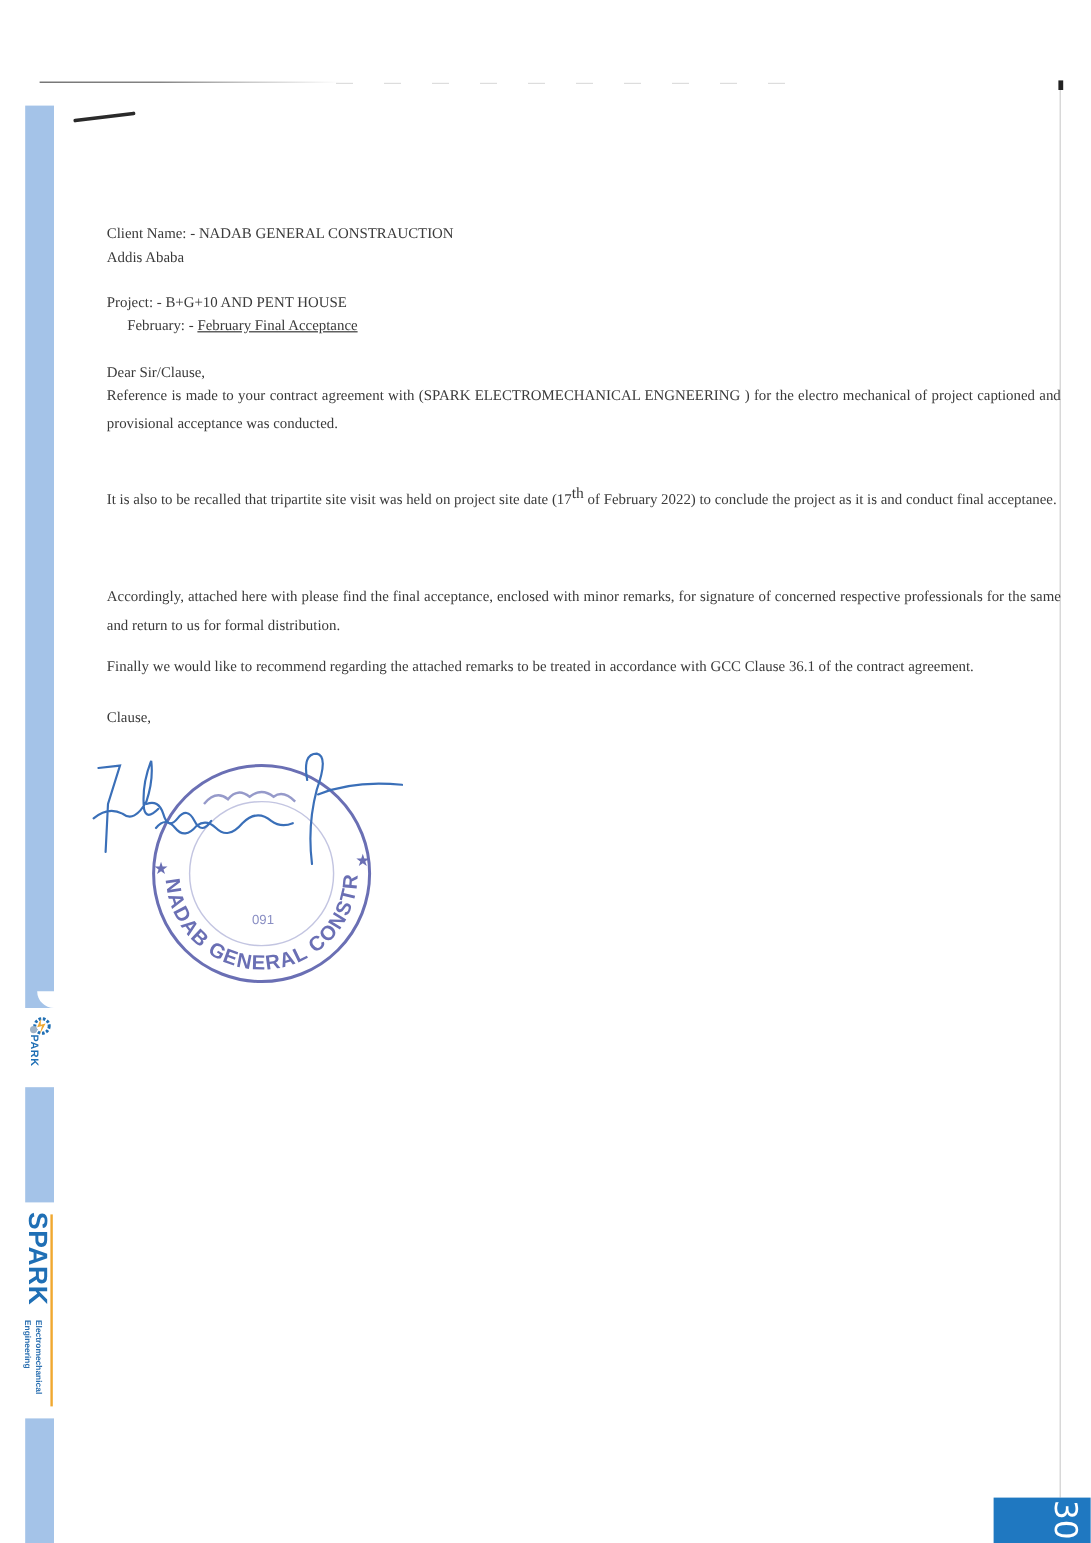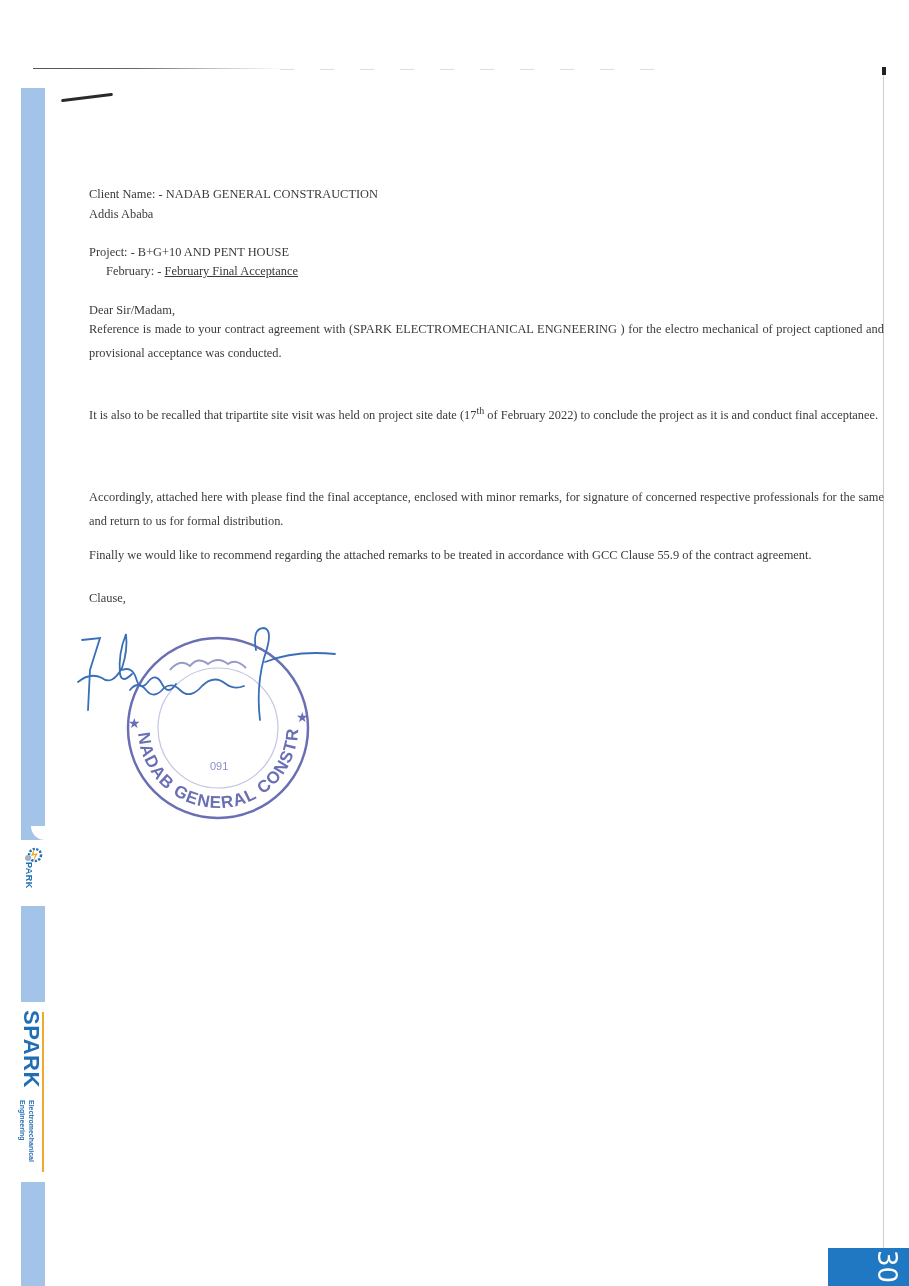--- a/index.html
+++ b/index.html
@@ -70,21 +70,21 @@
       font-family: "DejaVu Sans", sans-serif; font-size: 26px; color: #ffffff; white-space: nowrap;
     }
     
     .letter { position: absolute; left: 89px; top: 187px; width: 796px; font-size: 12.4px; }
     .line { position: absolute; left: 0; white-space: nowrap; }
     .p {
       position: absolute; left: 0; width: 795px; line-height: 24px; text-align: justify;
       text-align-last: left;
     }
     .underline { text-decoration: underline; }
-    sup { font-size: 10px; }
+    sup { font-size: 13px; }
     
     .sig { position: absolute; left: 60px; top: 610px; width: 300px; height: 220px; }
   </style>
 </head>
 <body>
 
 <div class="top-rule"></div>
 <div class="top-rule-faint"></div>
 <div class="dash-mark"></div>
 <div class="right-edge"></div>
@@ -108,25 +108,25 @@
 </div>
 <div class="band band-bottom"></div>
 
 <div class="letter">
   <div class="line" style="top:0;">Client Name: - NADAB GENERAL CONSTRAUCTION</div>
   <div class="line" style="top:20px;">Addis Ababa</div>
   <div class="line" style="top:58px;">Project: - B+G+10 AND PENT HOUSE</div>
   <div class="line" style="top:77px; left:17px;">
     <span>February: - </span><span class="underline">February Final Acceptance</span>
   </div>
-  <div class="line" style="top:116px;">Dear Sir/Madam,</div>
+  <div class="line" style="top:116px;">Dear Sir/Clause,</div>
   <div class="p" style="top:130px;">Reference is made to your contract agreement with (SPARK  ELECTROMECHANICAL ENGNEERING  ) for the electro mechanical of project captioned and provisional acceptance was conducted.</div>
   <div class="p" style="top:212px;"><span>It is also to be recalled that tripartite site visit was held on project site date (17</span><sup>th</sup><span> of February 2022) to conclude the project as it is and conduct final acceptanee.</span></div>
   <div class="p" style="top:298px;">Accordingly, attached here with please find the final acceptance, enclosed with minor remarks, for signature of concerned respective professionals for the same and return to us for formal distribution.</div>
-  <div class="p" style="top:356px;">Finally we would like to recommend regarding the attached remarks to be treated in accordance with GCC Clause 55.9 of the contract agreement.</div>
+  <div class="p" style="top:356px;">Finally we would like to recommend regarding the attached remarks to be treated in accordance with GCC Clause 36.1 of the contract agreement.</div>
   <div class="line" style="top:404px;">Clause,</div>
 </div>
 
 <svg class="sig" viewBox="0 0 300 220">
   <g fill="none" stroke="#6a6fb4">
     <circle cx="158" cy="118" r="90" stroke-width="2.5"></circle>
     <circle cx="158" cy="118" r="60" stroke-width="1.2" opacity="0.4"></circle>
     <defs>
       <path id="stampArc" d="M 78 118 A 80 80 0 0 0 238 118"></path>
     </defs>

